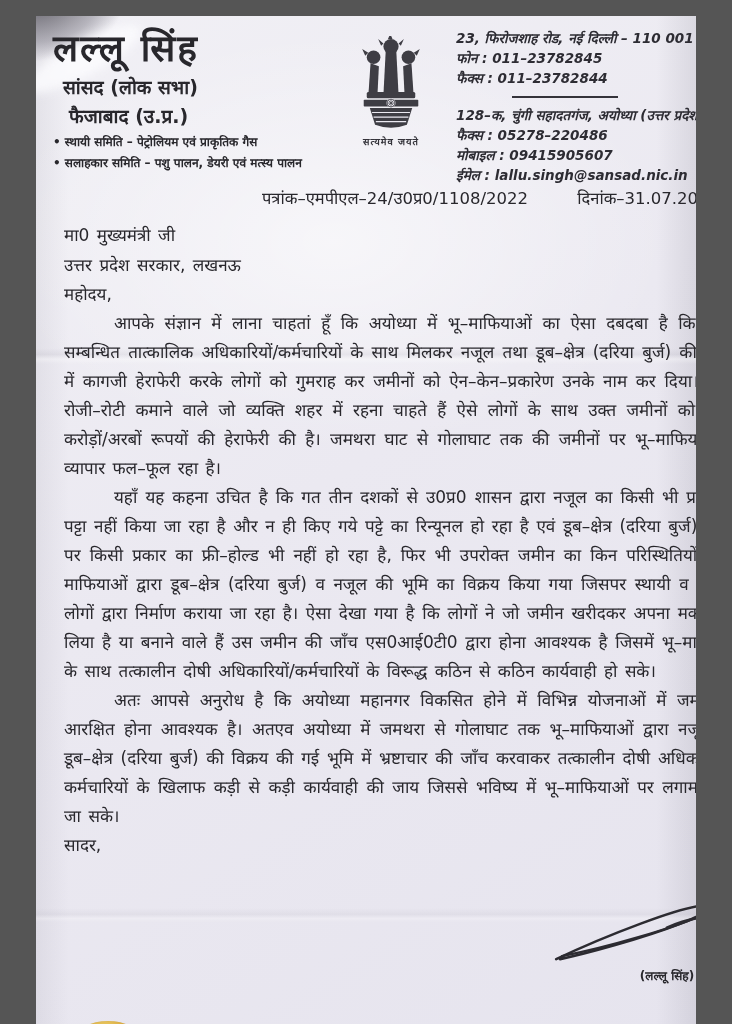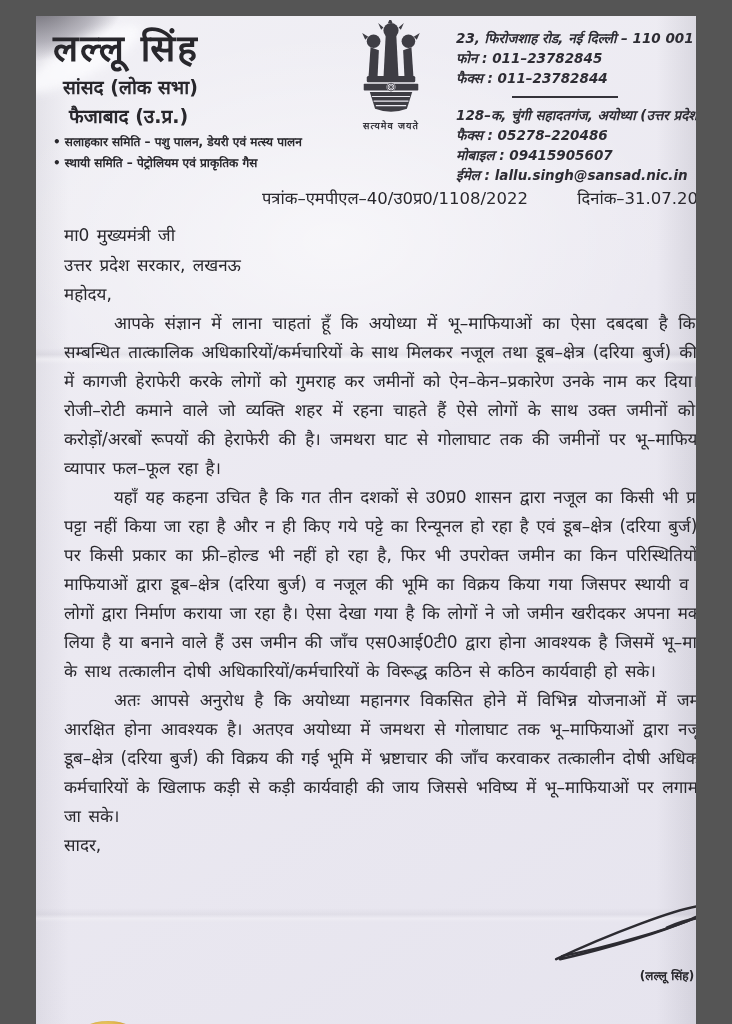--- a/index.html
+++ b/index.html
@@ -46,21 +46,21 @@
     background:radial-gradient(circle at 45% 30%, #ecd06a, #d8a53b 55%, #b97f24 95%);
     box-shadow:0 -1px 2px rgba(90,70,20,.4) inset;
   }
   
   .lh-left{position:absolute;left:17px;top:12px;width:285px;}
   .lh-name{font-size:37px;font-weight:bold;letter-spacing:2px;line-height:42px;}
   .lh-desig{font-size:19px;font-weight:bold;margin:4px 0 0 10px;}
   .lh-const{font-size:19px;font-weight:bold;margin:3px 0 0 16px;}
   .lh-memhead{font-size:12.5px;font-weight:bold;margin:10px 0 0 0;}
   .lh-mem{font-size:12px;font-weight:bold;margin-top:4px;white-space:nowrap;}
-  .emblem-wrap{position:absolute;left:298px;top:4px;width:114px;text-align:center;}
+  .emblem-wrap{position:absolute;left:298px;top:20px;width:114px;text-align:center;}
   .emblem-caption{font-size:9.5px;font-weight:bold;letter-spacing:1px;margin-top:-2px;color:#34333a;}
   .lh-right{position:absolute;left:420px;top:14px;width:308px;font-size:13.5px;font-weight:bold;line-height:17.5px;color:#2d2c33;font-style:italic;}
   .lh-right .row{margin-bottom:2.5px;}
   .lh-sep{width:106px;border:0;border-top:2.5px solid #34333a;margin:8px 0 9px 56px;}
   
   .ref-line{position:absolute;left:226px;top:170px;font-size:16.5px;font-weight:500;white-space:nowrap;}
   .ref-line .date{margin-left:44px;}
   
   .letter{position:absolute;left:28px;top:204px;width:682px;font-size:17px;line-height:29px;word-spacing:2px;}
   .letter p{margin:0;}
@@ -83,22 +83,22 @@
   <div class="crease-h2"></div>
   <div class="edge-mark-1"></div>
   <div class="edge-mark-2"></div>
   <div class="stamp-bleed"></div>
   <div class="yellow-sticker"></div>
 
   <div class="lh-left">
     <div class="lh-name">लल्लू सिंह</div>
     <div class="lh-desig">सांसद (लोक सभा)</div>
     <div class="lh-const">फैजाबाद (उ.प्र.)</div>
+    <div class="lh-mem">• स्थायी समिति – पेट्रोलियम एवं प्राकृतिक गैस</div>
     <div class="lh-mem">• सलाहकार समिति – पशु पालन, डेयरी एवं मत्स्य पालन</div>
-    <div class="lh-mem">• स्थायी समिति – पेट्रोलियम एवं प्राकृतिक गैस</div>
   </div>
 
   <div class="emblem-wrap">
     <span>
       <svg viewBox="0 0 100 128" width="76" height="97" aria-hidden="true">
         <g fill="#3e3d44">
           <circle cx="50" cy="14" r="10"></circle>
           <path d="M40,10 l-7,-6 4,9 z M60,10 l7,-6 -4,9 z M46,4 l3,-7 3,7 z"></path>
           <circle cx="27" cy="28" r="9"></circle>
           <circle cx="73" cy="28" r="9"></circle>
@@ -128,21 +128,21 @@
     <div class="row">फोन : 011–23782845</div>
     <div class="row">फैक्स : 011–23782844</div>
     <hr class="lh-sep">
     <div class="row">128–क, चुंगी सहादतगंज, अयोध्या (उत्तर प्रदेश)</div>
     <div class="row">फैक्स : 05278–220486</div>
     <div class="row">मोबाइल : 09415905607</div>
     <div class="row">ईमेल : lallu.singh@sansad.nic.in</div>
   </div>
 
   <div class="ref-line">
-    <span>पत्रांक–एमपीएल–40/उ0प्र0/1108/2022</span>
+    <span>पत्रांक–एमपीएल–24/उ0प्र0/1108/2022</span>
     <span class="date">दिनांक–31.07.2022</span>
   </div>
 
   <div class="letter">
     <div class="recipient">
       <div>मा0 मुख्यमंत्री जी</div>
       <div>उत्तर प्रदेश सरकार, लखनऊ</div>
     </div>
     <p class="salutation">महोदय,</p>
     <p class="para">आपके संज्ञान में लाना चाहतां हूँ कि अयोध्या में भू–माफियाओं का ऐसा दबदबा है कि पूर्व में सम्बन्धित तात्कालिक अधिकारियों/कर्मचारियों के साथ मिलकर नजूल तथा डूब–क्षेत्र (दरिया बुर्ज) की जमीनों में कागजी हेराफेरी करके लोगों को गुमराह कर जमीनों को ऐन–केन–प्रकारेण उनके नाम कर दिया। जिसमें रोजी–रोटी कमाने वाले जो व्यक्ति शहर में रहना चाहते हैं ऐसे लोगों के साथ उक्त जमीनों को बेचकर करोड़ों/अरबों रूपयों की हेराफेरी की है। जमथरा घाट से गोलाघाट तक की जमीनों पर भू–माफियाओं का व्यापार फल–फूल रहा है।</p>

